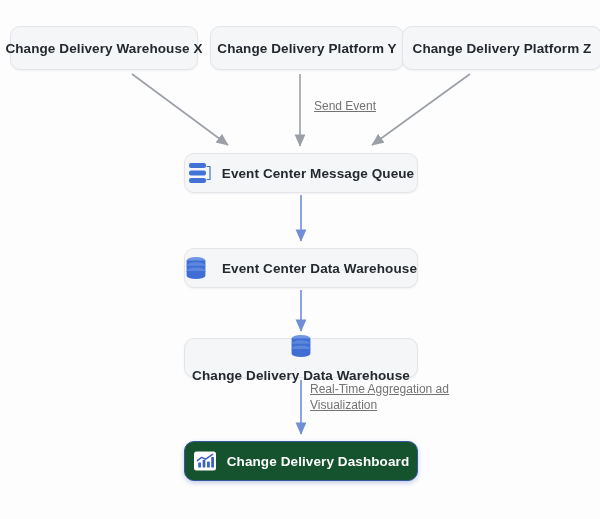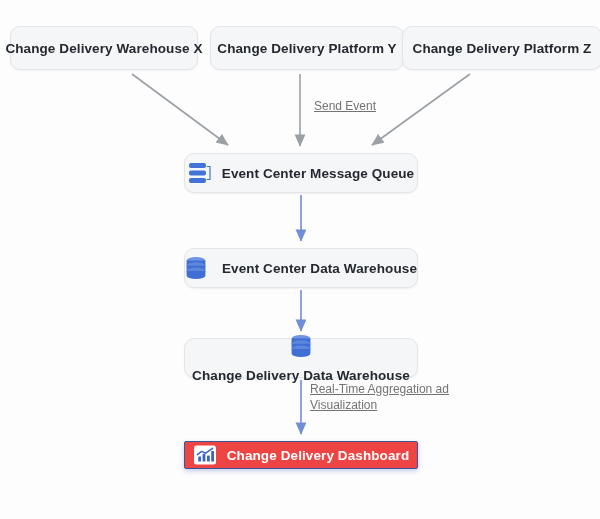--- a/index.html
+++ b/index.html
@@ -42,25 +42,25 @@
   #src-y { left: 210px; top: 26px; width: 194px; }
   #src-z { left: 402px; top: 26px; width: 200px; }
 
   
   #node-mq { left: 184px; top: 153px; width: 234px; height: 40px; }
   #node-ecdw { left: 184px; top: 248px; width: 234px; height: 40px; justify-content: space-between; }
   #node-cddw { left: 184px; top: 338px; width: 234px; height: 40px; flex-direction: column; }
 
   
   #node-dash {
-    left: 184px; top: 441px; width: 234px; height: 28px;
-    background: #ef4444;
+    left: 184px; top: 441px; width: 234px; height: 40px;
+    background: #14532d;
     border: 1px solid #34589b;
     color: #ffffff;
-    border-radius: 2px;
+    border-radius: 10px;
     box-shadow: 0 2px 5px rgba(45,80,175,0.28);
   }
 
   
   .icon { display: block; flex: 0 0 auto; }
   .icon-queue { width: 24px; height: 22px; }
   .icon-db    { width: 22px; height: 24px; }
   .icon-chart { width: 24px; height: 22px; }
 
   

